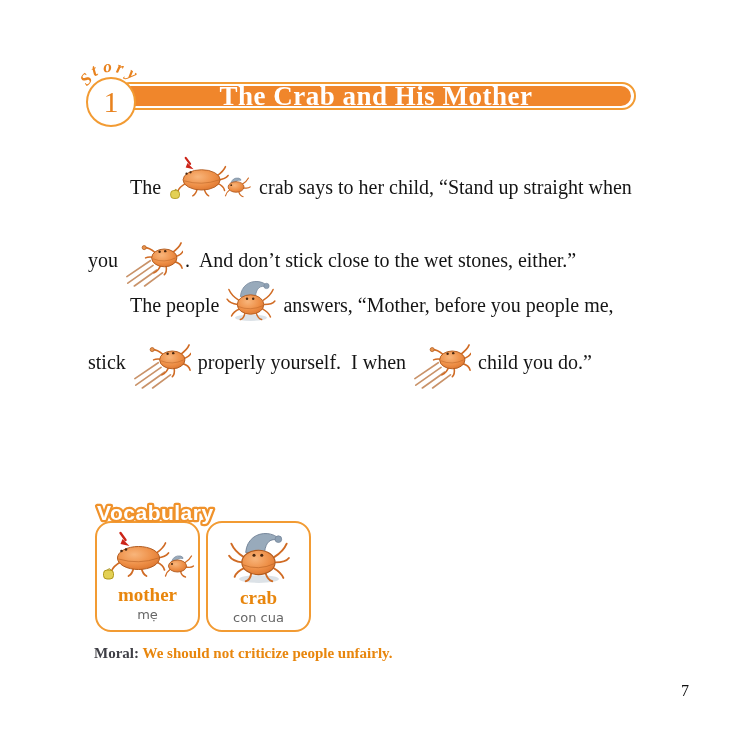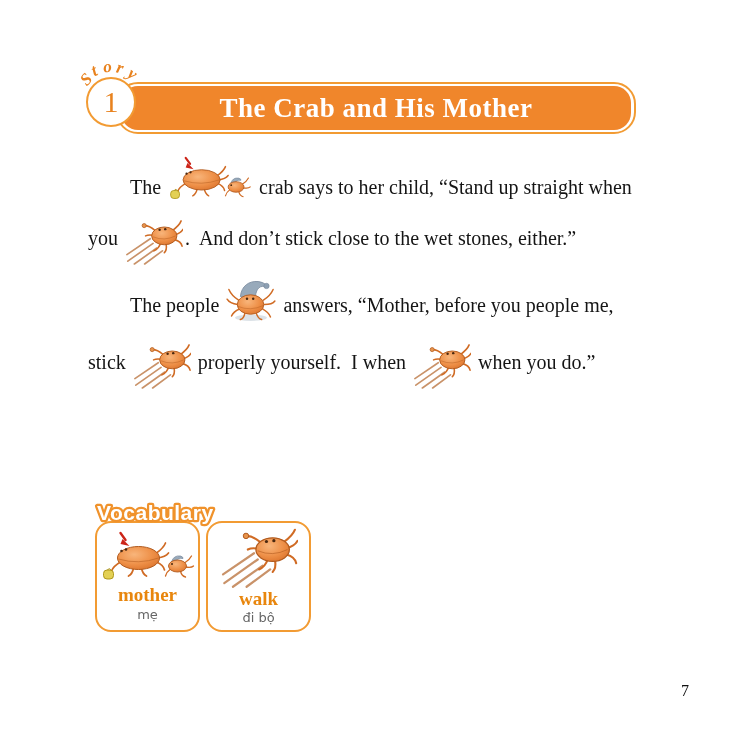--- a/index.html
+++ b/index.html
@@ -16,46 +16,46 @@
   .story-arc span{position:absolute;left:0;top:0;display:block;
       font-family:"Liberation Serif",serif;font-style:italic;font-weight:bold;font-size:17px;
       color:var(--story-orange,#E8821E);transform-origin:0 0;}
   .story-arc .l0{transform:rotate(-46deg) translate(-5px,-44px);}
   .story-arc .l1{transform:rotate(-25deg) translate(-4px,-46px);}
   .story-arc .l2{transform:rotate(-6deg)  translate(-4px,-46px);}
   .story-arc .l3{transform:rotate(14deg)  translate(-3px,-46px);}
   .story-arc .l4{transform:rotate(35deg)  translate(-3px,-46px);}
 
   
-  .title-banner{position:absolute;left:116px;top:82px;width:520px;height:52px;z-index:1;
+  .title-banner{position:absolute;left:116px;top:82px;width:520px;height:28px;z-index:1;
       box-sizing:border-box;border:2px solid var(--accent-border,#F29B33);border-radius:22px;
       background:#fff;padding:2px 3px;}
   .title-banner-fill{width:100%;height:100%;background:var(--accent,#F0862B);border-radius:17px;
       display:flex;align-items:center;justify-content:center;}
   .page-title{color:#fff;font-weight:bold;font-size:27px;letter-spacing:.5px;line-height:1;}
 
   
   .story-line{position:absolute;left:88px;white-space:pre;font-size:20px;
       color:var(--text,#151515);}
   .story-line.indent{left:130px;}
   #story-text .story-line:nth-child(1){top:156px;}
-  #story-text .story-line:nth-child(2){top:218px;text-align:right;}
+  #story-text .story-line:nth-child(2){top:240px;text-align:right;}
   #story-text .story-line:nth-child(3){top:278px;}
   #story-text .story-line:nth-child(4){top:342px;}
   .inline-icon{display:inline-block;}
   .story-line .icon-mother-crab{width:84px;height:46px;vertical-align:-8px;margin:0 2px;}
   .story-line .icon-walk-crab{width:58px;height:47px;vertical-align:-20px;margin:0 2px;}
   .story-line .icon-hat-crab{width:50px;height:46px;vertical-align:-12px;margin:0 2px;}
 
   
   .vocab-label-svg{position:absolute;left:92px;top:498px;z-index:2;}
   .vocab-cards{position:absolute;left:95px;top:521px;display:flex;gap:6px;}
   .vocab-card{width:105px;height:111px;box-sizing:border-box;background:#fff;
       border:2px solid var(--accent-border,#F29B33);border-radius:16px;
-      display:flex;flex-direction:column;align-items:center;justify-content:center;
+      display:flex;flex-direction:column;align-items:center;justify-content:flex-start;
       padding:6px 2px 8px;}
   .card-art{flex:1;display:flex;align-items:center;justify-content:center;width:100%;}
   .vocab-card .icon-mother-crab{width:96px;height:52px;}
   .vocab-card .icon-hat-crab{width:62px;height:58px;}
   .vocab-card .icon-walk-crab{width:78px;height:62px;}
   .card-word{font-weight:bold;font-size:19px;color:var(--word-orange,#E8860D);line-height:1.15;}
   .card-translation{font-family:"DejaVu Sans","Liberation Sans",sans-serif;font-size:13px;
       color:var(--translation-gray,#666);margin-top:1px;}
 
   
@@ -178,46 +178,50 @@
       <div class="story-line"><span>you </span><svg class="inline-icon icon-walk-crab">
           <use href="#sym-walk-crab" xlink:href="#sym-walk-crab"></use>
         </svg><span>.  And don’t stick close to the wet stones, either.”</span></div>
       <div class="story-line indent"><span>The people </span><svg class="inline-icon icon-hat-crab">
           <use href="#sym-hat-crab" xlink:href="#sym-hat-crab"></use>
         </svg><span> answers, “Mother, before you people me,</span></div>
       <div class="story-line"><span>stick </span><svg class="inline-icon icon-walk-crab">
           <use href="#sym-walk-crab" xlink:href="#sym-walk-crab"></use>
         </svg><span> properly yourself.  I when </span><svg class="inline-icon icon-walk-crab">
           <use href="#sym-walk-crab" xlink:href="#sym-walk-crab"></use>
-        </svg><span> when you do.”</span></div>
+        </svg><span> child you do.”</span></div>
     </div>
 
   <div>
     <svg class="vocab-label-svg" width="150" height="30">
       <text x="5" y="22" fill="#fff" stroke="#F0922B" stroke-width="4.5" paint-order="stroke" stroke-linejoin="round" font-family="Liberation Sans, sans-serif" font-weight="bold" font-size="21" letter-spacing="0.5">Vocabulary</text>
     </svg>
     <div class="vocab-cards" id="vocab-cards">
   <div class="vocab-card">
     <div class="card-art">
             <svg class="inline-icon icon-mother-crab">
               <use href="#sym-mother-crab" xlink:href="#sym-mother-crab"></use>
             </svg>
           </div>
     <span class="card-word">mother</span>
     <span class="card-translation">mẹ</span>
   </div>
 
-
   <div class="vocab-card">
     <div class="card-art">
-            <svg class="inline-icon icon-walk-crab">
-              <use href="#sym-walk-crab" xlink:href="#sym-walk-crab"></use>
+            <svg class="inline-icon icon-hat-crab">
+              <use href="#sym-hat-crab" xlink:href="#sym-hat-crab"></use>
             </svg>
           </div>
-    <span class="card-word">walk</span>
-    <span class="card-translation">đi bộ</span>
-  </div>
+    <span class="card-word">crab</span>
+    <span class="card-translation">con cua</span>
+  </div>
+
 </div>
   </div>
 
+  <div class="moral">
+    <span>Moral:</span>
+    <span class="moral-text">We should not criticize people unfairly.</span>
+  </div>
 
   <div class="page-number">7</div>
 </div>
 
 </body></html>

